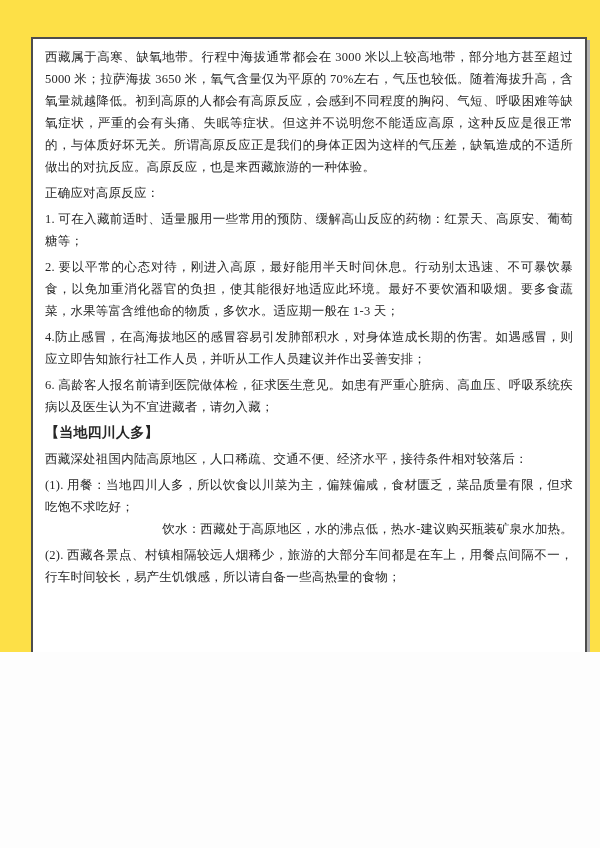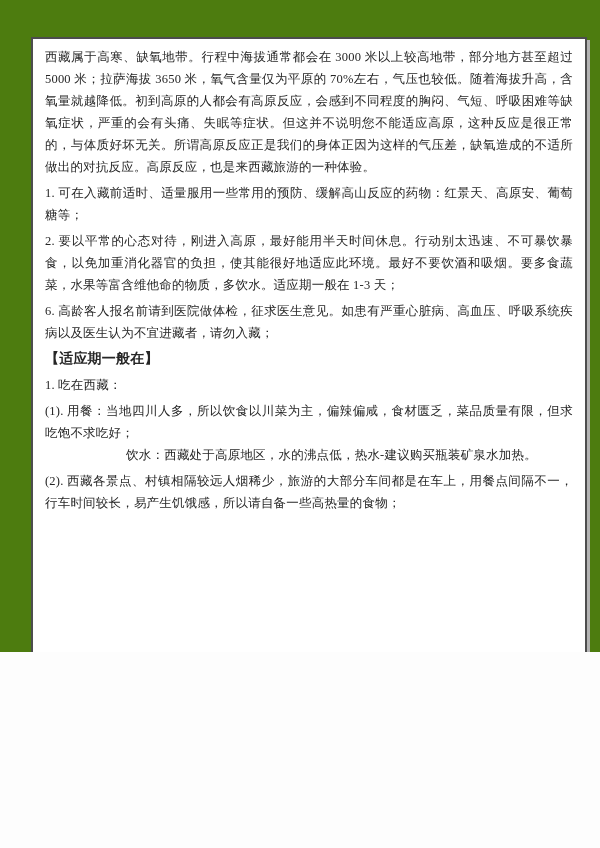--- a/index.html
+++ b/index.html
@@ -7,21 +7,21 @@
     padding: 0;
     width: 600px;
     height: 848px;
     background: #fdfdfd;
     font-family: "Liberation Serif", "DejaVu Serif", serif;
   }
   .scan-page {
     position: relative;
     width: 600px;
     height: 652px;
-    background: #4d7c0f;
+    background: #fde047;
     overflow: hidden;
   }
   .doc-frame {
     position: absolute;
     left: 31px;
     top: 37px;
     width: 556px;
     height: 769px;
     box-sizing: border-box;
     background: #ffffff;
@@ -37,49 +37,51 @@
     color: #262626;
     text-align: justify;
     letter-spacing: 0.2px;
   }
   .doc-frame p.heading-bold {
     font-weight: bold;
     font-size: 14px;
   }
   .doc-frame p.indent-water {
     margin-left: 45px;
-    text-align: center;
+    text-align: right;
   }
   .doc-frame p.no-gap {
     margin-bottom: 0;
   }
 </style>
 </head>
 <body>
 
 <div class="scan-page">
   <div class="doc-frame">
 
     <p>西藏属于高寒、缺氧地带。行程中海拔通常都会在 3000 米以上较高地带，部分地方甚至超过 5000 米；拉萨海拔 3650 米，氧气含量仅为平原的 70%左右，气压也较低。随着海拔升高，含氧量就越降低。初到高原的人都会有高原反应，会感到不同程度的胸闷、气短、呼吸困难等缺氧症状，严重的会有头痛、失眠等症状。但这并不说明您不能适应高原，这种反应是很正常的，与体质好坏无关。所谓高原反应正是我们的身体正因为这样的气压差，缺氧造成的不适所做出的对抗反应。高原反应，也是来西藏旅游的一种体验。</p>
 
+    <p>正确应对高原反应：</p>
 
     <p>1. 可在入藏前适时、适量服用一些常用的预防、缓解高山反应的药物：红景天、高原安、葡萄糖等；</p>
 
     <p>2. 要以平常的心态对待，刚进入高原，最好能用半天时间休息。行动别太迅速、不可暴饮暴食，以免加重消化器官的负担，使其能很好地适应此环境。最好不要饮酒和吸烟。要多食蔬菜，水果等富含维他命的物质，多饮水。适应期一般在 1-3 天；</p>
 
 
+    <p>4.防止感冒，在高海拔地区的感冒容易引发肺部积水，对身体造成长期的伤害。如遇感冒，则应立即告知旅行社工作人员，并听从工作人员建议并作出妥善安排；</p>
 
 
     <p>6. 高龄客人报名前请到医院做体检，征求医生意见。如患有严重心脏病、高血压、呼吸系统疾病以及医生认为不宜进藏者，请勿入藏；</p>
 
-    <p class="heading-bold">【适应期一般在】</p>
+    <p class="heading-bold">【当地四川人多】</p>
+
+    <p>西藏深处祖国内陆高原地区，人口稀疏、交通不便、经济水平，接待条件相对较落后：</p>
 
 
-
-    <p>1. 吃在西藏：</p>
 
     <p class="no-gap">(1). 用餐：当地四川人多，所以饮食以川菜为主，偏辣偏咸，食材匮乏，菜品质量有限，但求吃饱不求吃好；</p>
 
     <p class="indent-water">饮水：西藏处于高原地区，水的沸点低，热水-建议购买瓶装矿泉水加热。</p>
 
     <p>(2). 西藏各景点、村镇相隔较远人烟稀少，旅游的大部分车间都是在车上，用餐点间隔不一，行车时间较长，易产生饥饿感，所以请自备一些高热量的食物；</p>
 
   </div>
 </div>
 

